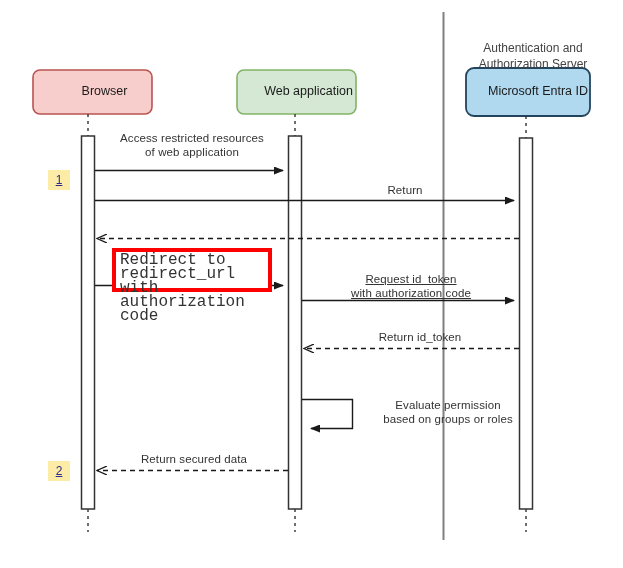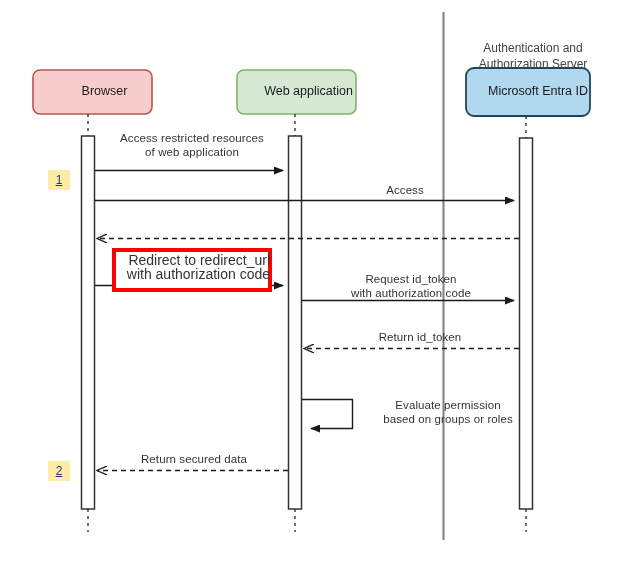--- a/index.html
+++ b/index.html
@@ -69,25 +69,25 @@
     line-height: 20px;
   }
   .hl-box {
     position: absolute;
     border: 4px solid #ff0000;
     background: #ffffff;
     box-sizing: border-box;
   }
   .hl-text {
     position: absolute;
-    font-family: Liberation Sans, sans-serif;
-    font-size: 14px;
+    font-family: Liberation Mono, monospace;
+    font-size: 16px;
     color: #333333;
     line-height: 14px;
-    text-align: right;
+    text-align: left;
     white-space: pre-line;
   }
 </style>
 </head>
 <body>
 
 <div id="diagram-root">
 
   <svg class="layer" viewBox="0 0 623 568">
     <defs>
@@ -141,28 +141,28 @@
   <div class="participant-label" style="left:33px; top:84px; width:119px;">Browser</div>
   <div class="participant-label" style="left:237px; top:84px; width:119px;">Web application</div>
   <div class="participant-label" style="left:466px; top:84px; width:120px;text-align:center;">Microsoft Entra ID</div>
 
   <div class="badge" style="left:48px; top:170px; width:22px; height:20px;">1</div>
   <div class="badge" style="left:48px; top:461px; width:22px; height:20px;">2</div>
 
   <div class="txt" style="left:102px; top:132px; width:180px;">Access restricted resources
 of web application</div>
 
-  <div class="txt" style="left:330px; top:184px; width:150px;">Access</div>
+  <div class="txt" style="left:330px; top:184px; width:150px;">Return</div>
 
 
   <div class="hl-box" style="left:112px; top:248px; width:160px; height:44px;"></div>
   <div class="hl-text" style="left:120px; top:253px; width:150px;">Redirect to redirect_url
 with authorization code</div>
 
-  <div class="txt" style="left:320px; top:273px; width:182px;">Request id_token
+  <div class="txt" style="left:320px; top:273px; width:182px;text-decoration:underline;">Request id_token
 with authorization code</div>
 
   <div class="txt" style="left:358px; top:399px; width:180px;">Evaluate permission
 based on groups or roles</div>
 
   <div class="txt" style="left:345px; top:331px; width:150px;">Return id_token</div>
 
   <div class="txt" style="left:110px; top:453px; width:168px;">Return secured data</div>
 
 </div>

